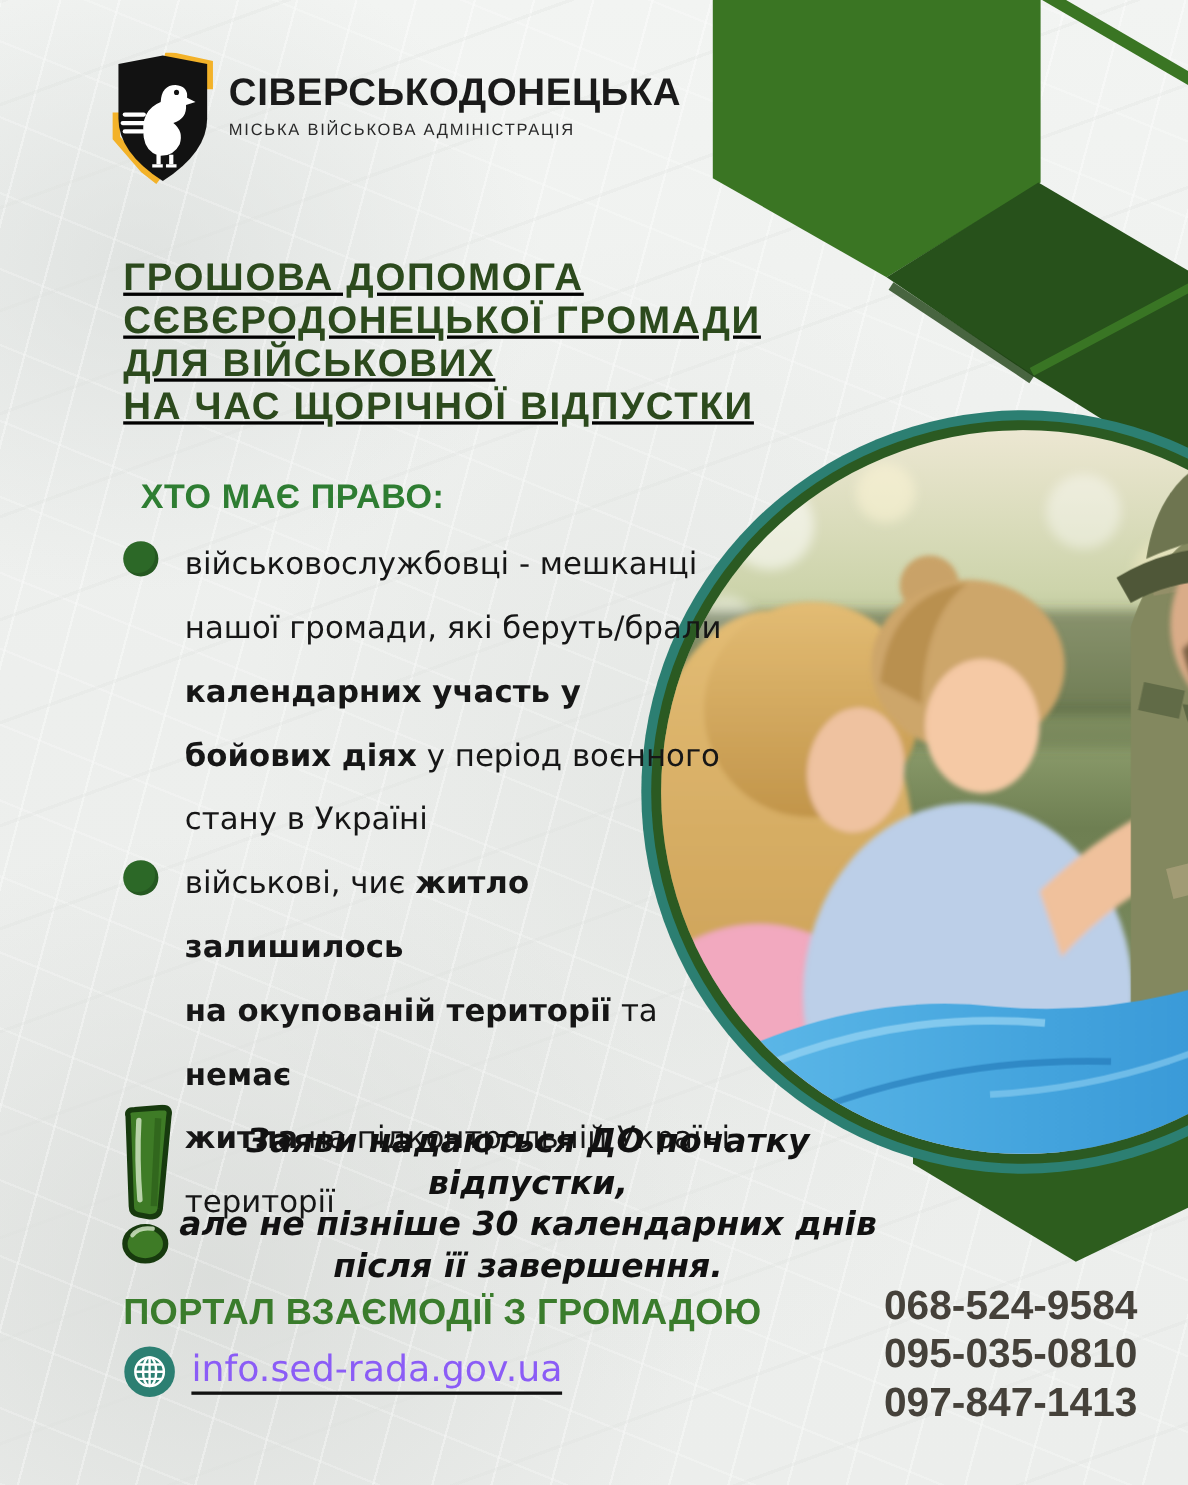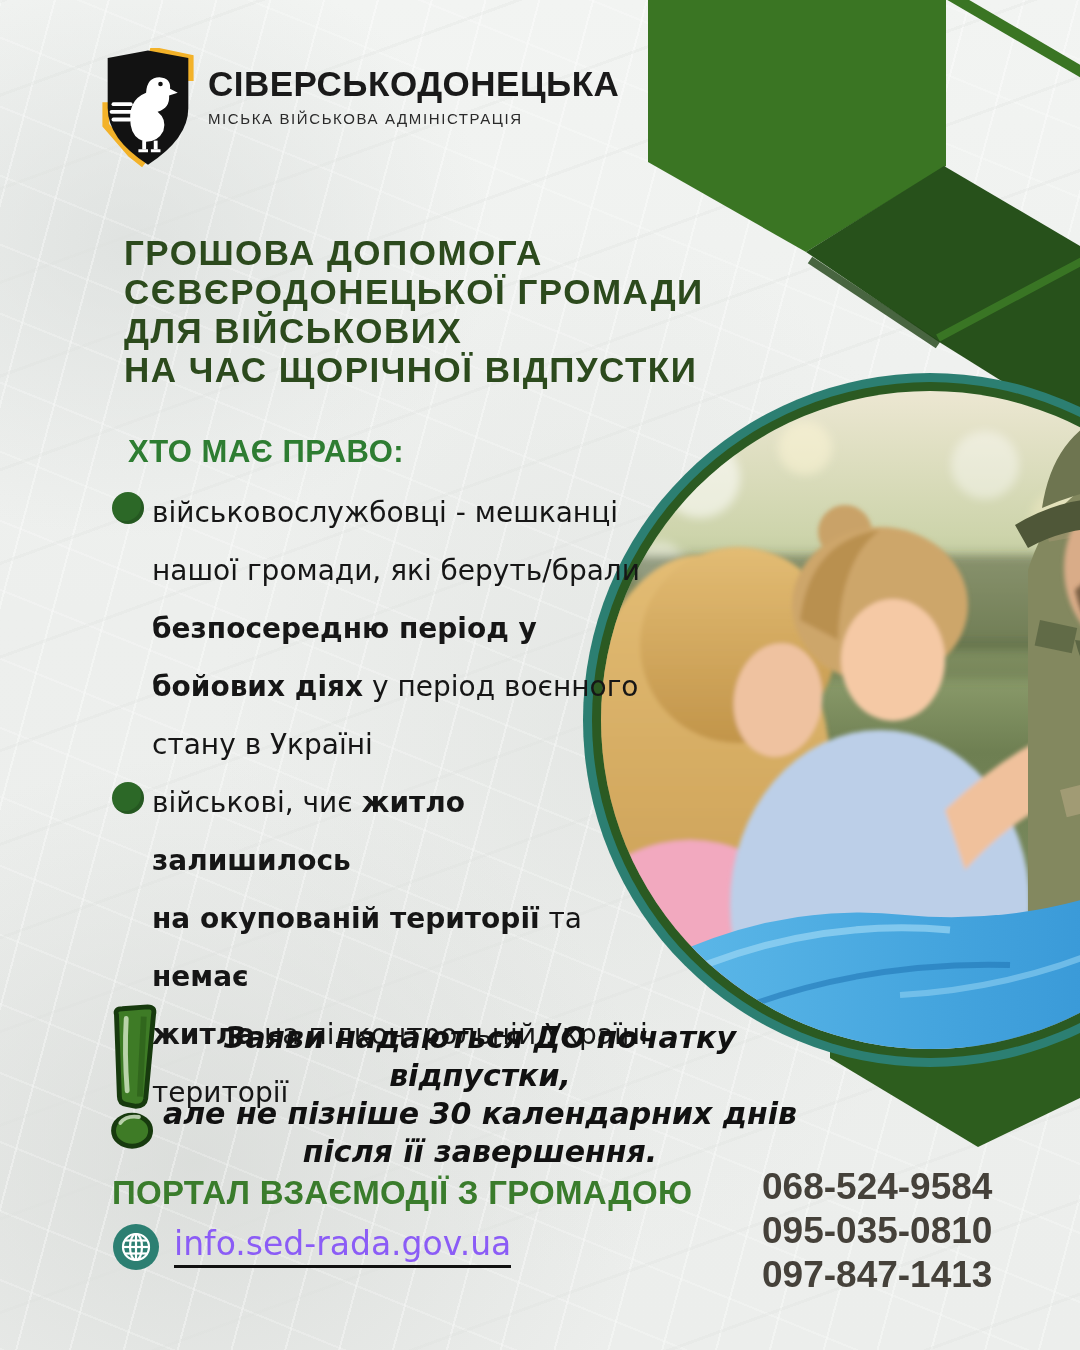--- a/index.html
+++ b/index.html
@@ -27,50 +27,50 @@
   
   .logo{position:absolute;left:100px;top:48px;display:flex;align-items:flex-start;}
   .logo-emblem{width:96px;height:120px;flex:0 0 auto;}
   .logo-text{margin-left:12px;padding-top:18px;}
   .logo-title{font-family:"Liberation Sans",sans-serif;font-weight:bold;font-size:35px;
               letter-spacing:.5px;color:#1a1a1a;line-height:1.05;}
   .logo-sub{font-family:"Liberation Sans",sans-serif;font-weight:normal;font-size:15px;
             letter-spacing:1.6px;color:#2a2a2a;margin-top:7px;}
 
   
-  .heading{position:absolute;left:124px;top:233px;width:720px;
-           font-family:"Liberation Sans",sans-serif;font-weight:800;}
+  .heading{position:absolute;left:112px;top:233px;width:720px;
+           font-family:"Liberation Sans",sans-serif;font-weight:800;text-decoration:underline;}
   .heading .h-line{font-size:35px;line-height:39px;letter-spacing:1.5px;color:#2c4a1d;
                    font-weight:bold;}
 
   
   .elig-title{position:absolute;left:128px;top:434px;font-size:31px;font-weight:bold;
               color:#2e7d32;letter-spacing:.5px;font-family:"Liberation Sans",sans-serif;}
   .bullet{position:absolute;left:112px;display:flex;}
   .bullet-1{top:484px;}
   .bullet-2{top:774px;}
   .dot{width:32px;height:32px;border-radius:50%;background:#2c6827;flex:0 0 auto;
        margin-top:8px;box-shadow:inset -3px -3px 0 rgba(0,0,0,.15);}
-  .bullet-text{margin-left:8px;width:505px;font-size:28px;line-height:58px;color:#161616;}
+  .bullet-text{margin-left:24px;width:505px;font-size:28px;line-height:58px;color:#161616;}
   .bullet-text .b{font-weight:bold;}
 
   
   .notice-icon{position:absolute;left:96px;top:1004px;width:78px;height:150px;}
   .notice-text{position:absolute;left:140px;top:1019px;width:680px;text-align:center;
                font-style:italic;font-weight:bold;font-size:30px;line-height:38px;color:#111;}
 
   
   .portal-title{position:absolute;left:112px;top:1174px;font-size:33px;font-weight:bold;
                 color:#3a7c2c;letter-spacing:.3px;font-family:"Liberation Sans",sans-serif;}
   .portal-row{position:absolute;left:112px;top:1223px;display:flex;align-items:center;}
   .globe{width:48px;height:48px;flex:0 0 auto;}
   .portal-url{margin-left:14px;font-size:33px;color:#8b5cf6;border-bottom:3px solid #111;
               padding-bottom:3px;line-height:1.1;cursor:pointer;}
 
-  .phones{position:absolute;left:762px;top:1165px;width:272px;text-align:left;}
+  .phones{position:absolute;left:762px;top:1165px;width:272px;text-align:right;}
   .phones .phone{font-size:37px;font-weight:bold;color:#45413a;line-height:44px;
                  font-family:"Liberation Sans",sans-serif;}
 </style>
 </head>
 <body>
 
 <div class="poster">
   <div class="bg"></div>
 
   <svg class="layer" width="1080" height="1350" viewBox="0 0 1080 1350">
@@ -208,21 +208,21 @@
       <div class="h-line">НА ЧАС ЩОРІЧНОЇ ВІДПУСТКИ</div>
     </div>
 
   <div class="elig-title">ХТО МАЄ ПРАВО:</div>
 
   <div class="bullet bullet-1">
     <div class="dot"></div>
     <div class="bullet-text">
         <div><span>військовослужбовці - мешканці</span></div>
         <div><span>нашої громади, які беруть/брали</span></div>
-        <div><span class="b">безпосередню період у</span></div>
+        <div><span class="b">календарних участь у</span></div>
         <div><span class="b">бойових діях</span><span> у період воєнного</span></div>
         <div><span>стану в Україні</span></div>
       </div>
   </div>
 
   <div class="bullet bullet-2">
     <div class="dot"></div>
     <div class="bullet-text">
         <div><span>військові, чиє </span><span class="b">житло залишилось</span></div>
         <div><span class="b">на окупованій території</span><span> та </span><span class="b">немає</span></div>

